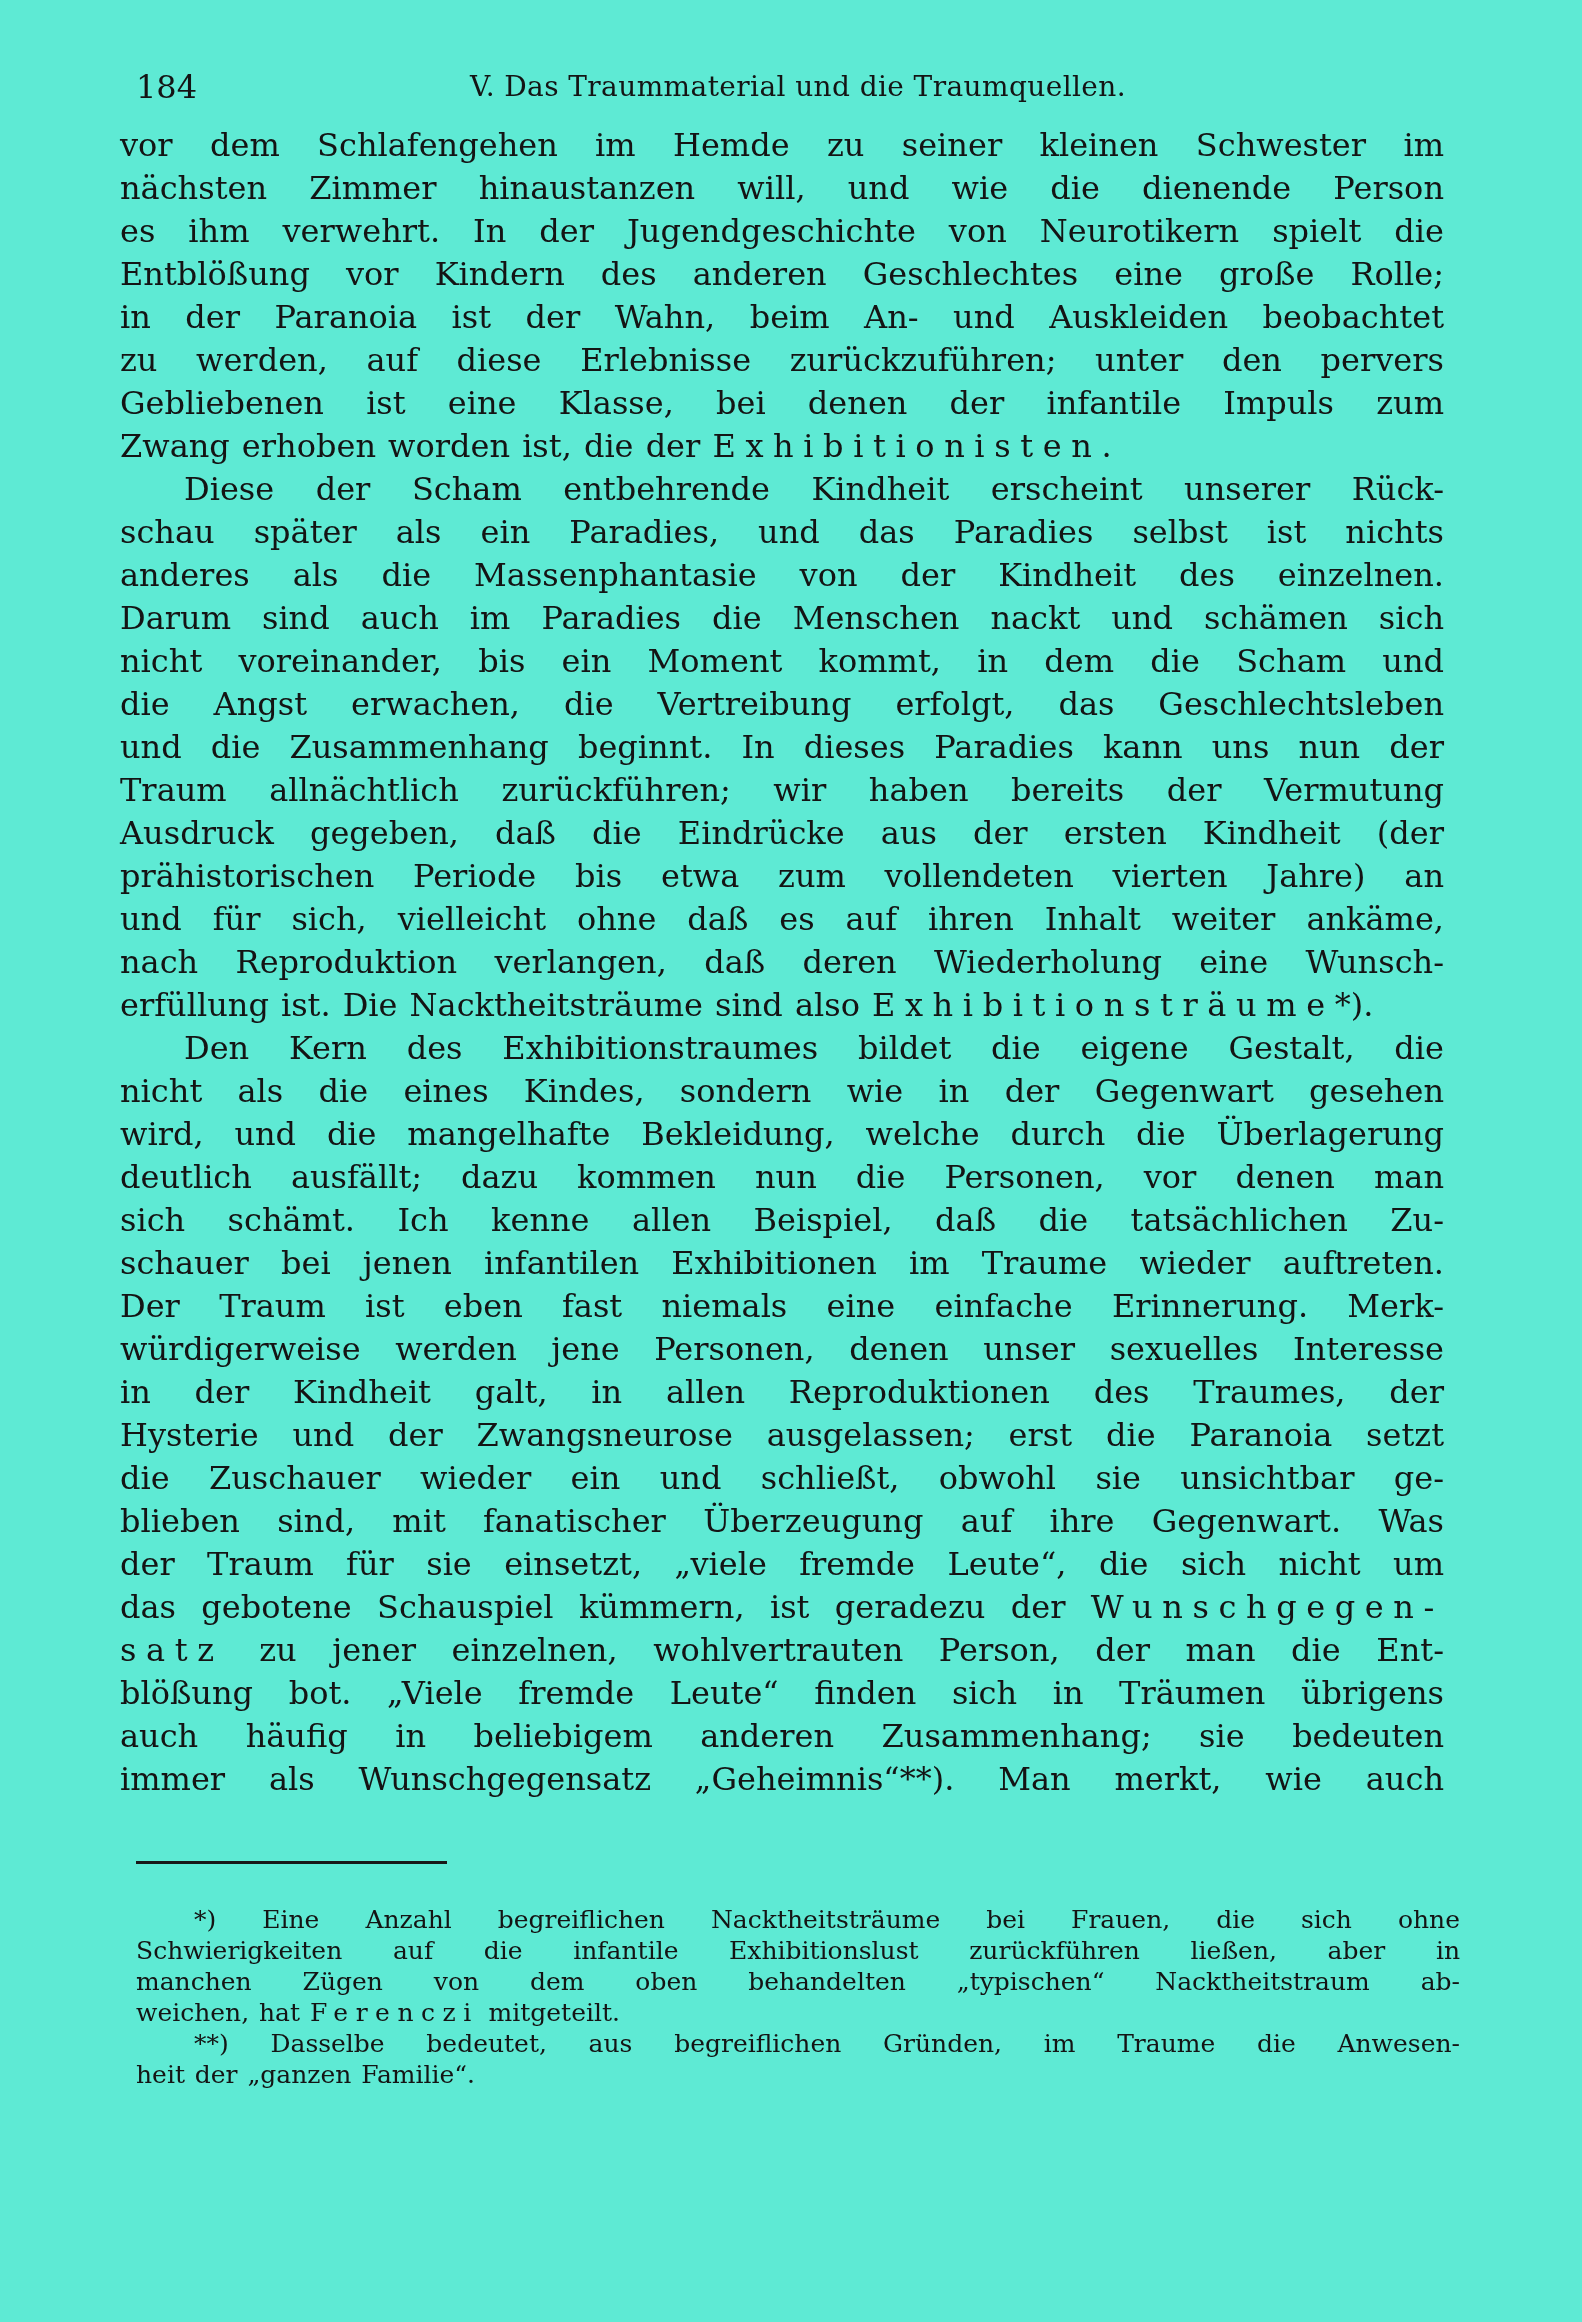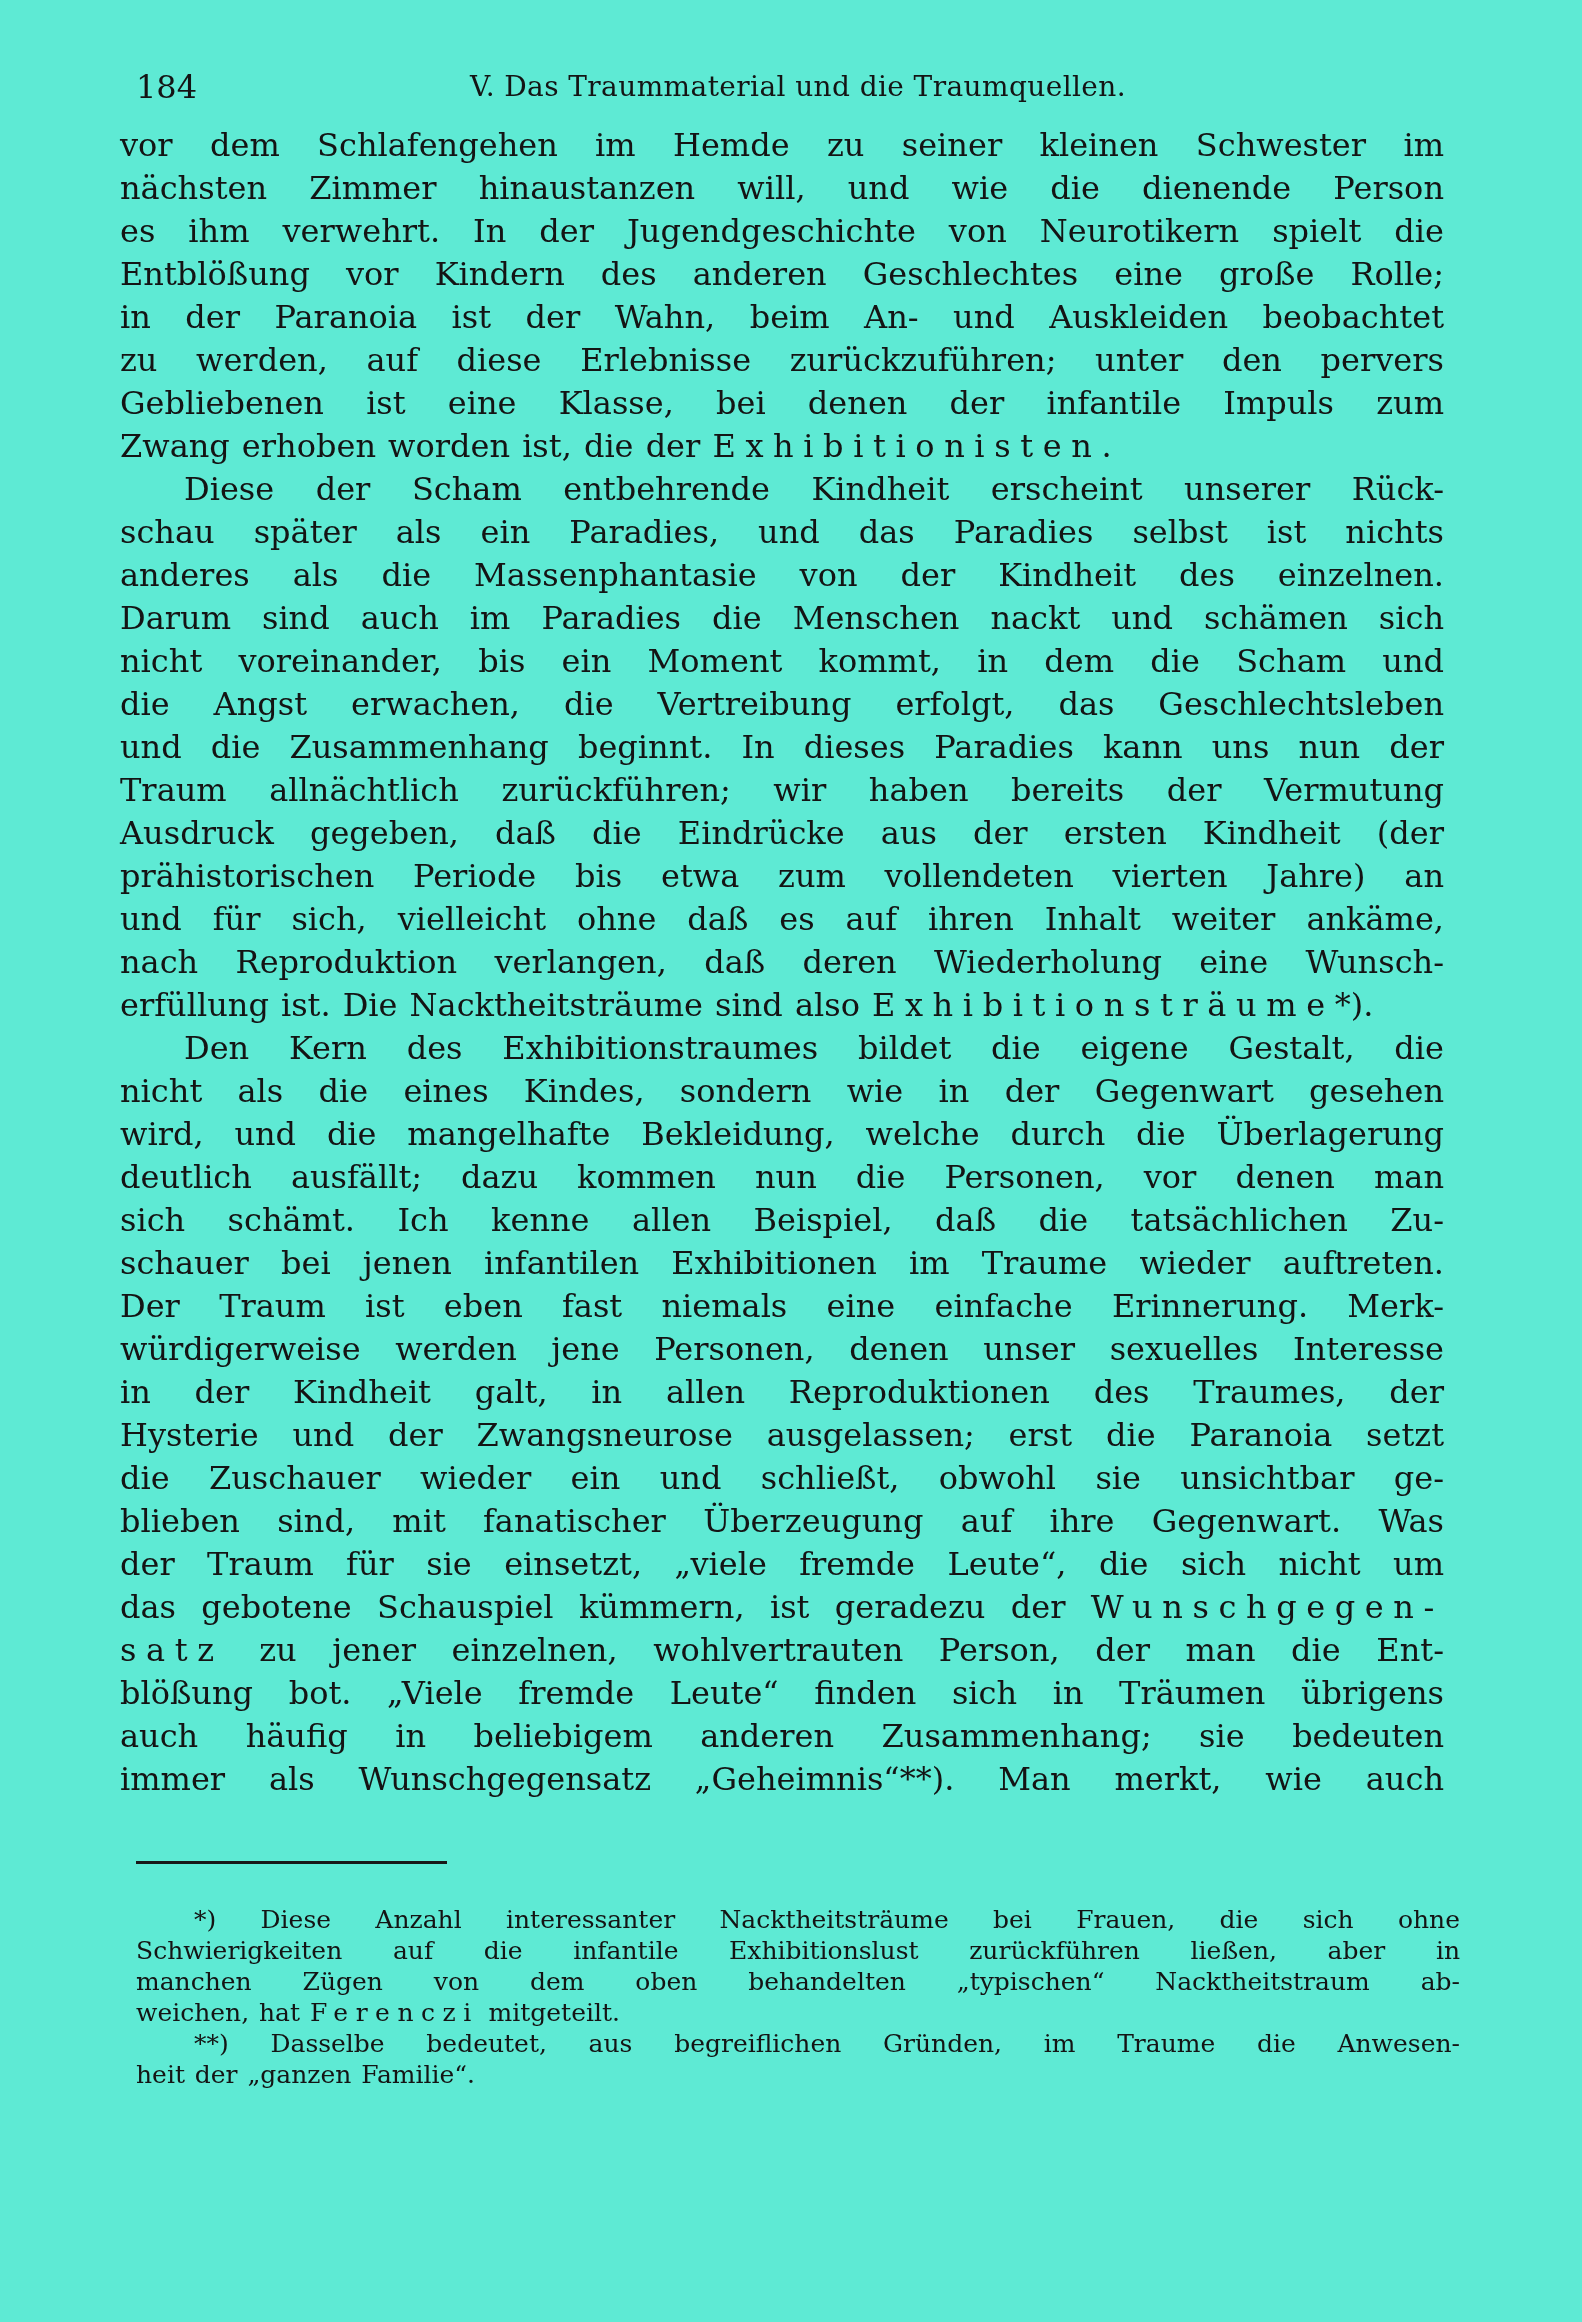--- a/index.html
+++ b/index.html
@@ -101,21 +101,21 @@
         <div class="line">blößung bot. „Viele fremde Leute“ finden sich in Träumen übrigens</div>
         <div class="line">auch häufig in beliebigem anderen Zusammenhang; sie bedeuten</div>
         <div class="line">immer als Wunschgegensatz „Geheimnis“**). Man merkt, wie auch</div>
       </div>
     </div>
 
   <div class="fn-sep"></div>
 
   <div class="footnotes">
       <div>
-        <div class="line indent">*) Diese Anzahl interessanter Nacktheitsträume bei Frauen, die sich ohne</div>
+        <div class="line indent">*) Eine Anzahl begreiflichen Nacktheitsträume bei Frauen, die sich ohne</div>
         <div class="line">Schwierigkeiten auf die infantile Exhibitionslust zurückführen ließen, aber in</div>
         <div class="line">manchen Zügen von dem oben behandelten „typischen“ Nacktheitstraum ab-</div>
         <div class="line para-end">weichen, hat <span class="sperr">Ferenczi</span> mitgeteilt.</div>
       </div>
       <div>
         <div class="line indent">**) Dasselbe bedeutet, aus begreiflichen Gründen, im Traume die Anwesen-</div>
         <div class="line para-end">heit der „ganzen Familie“.</div>
       </div>
     </div>
 

